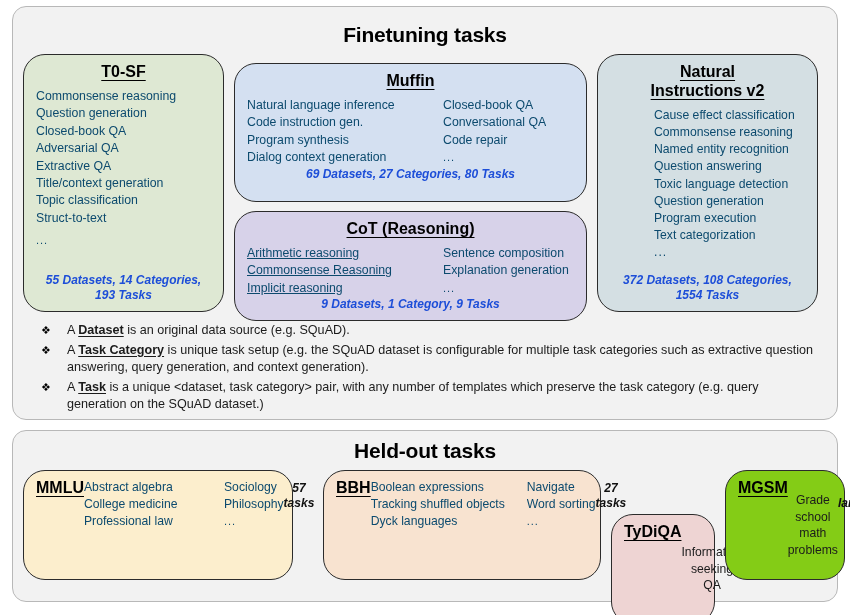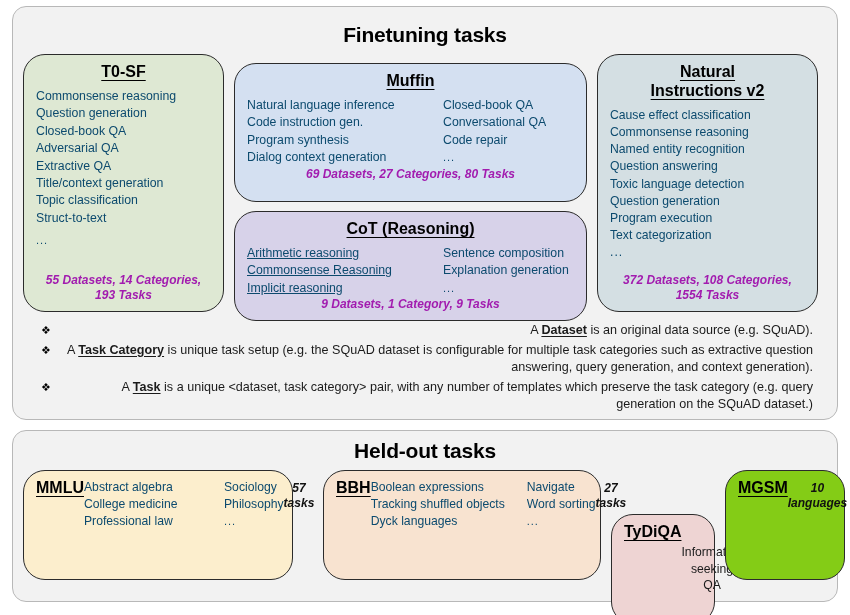--- a/index.html
+++ b/index.html
@@ -77,21 +77,21 @@
     overflow: hidden;
   }
   .ellipsis {
     letter-spacing: 1px;
     font-size: 11px;
   }
   .stat {
     font-size: 12px;
     font-weight: bold;
     font-style: italic;
-    color: #a21caf;
+    color: #1d4ed8;
     text-align: center;
     line-height: 15px;
   }
   .stat-dark {
     color: #111111;
   }
   .two-col {
     display: flex;
   }
   .two-col > div { flex: 0 0 auto; }
@@ -121,21 +121,21 @@
   #card-cot {
     background: #d7d2e9;
     height: 110px;
   }
   #card-niv2 {
     background: #d4dfe3;
     height: 100%;
     display: flex;
     flex-direction: column;
   }
-  #card-niv2 .item-list { flex: 1 1 auto; }
+  #card-niv2 .item-list { flex: 1 1 auto; margin-left: 44px; }
   #card-niv2 .item-list .item { font-size: 12.2px; line-height: 17.2px; }
 
   #card-muffin .col-a { width: 196px; }
   #card-cot .col-a    { width: 196px; text-decoration: underline; }
 
   
   .notes {
     margin-top: 10px;
     padding: 0 14px 0 18px;
   }
@@ -147,21 +147,21 @@
     color: #1b1b1b;
     margin-bottom: 2px;
   }
   .note-bullet {
     flex: 0 0 auto;
     width: 26px;
     font-size: 11px;
     color: #000000;
     line-height: 17.5px;
   }
-  .note-text { flex: 1 1 auto; text-align: right; }
+  .note-text { flex: 1 1 auto; }
   .note-text b {
     font-weight: bold;
     text-decoration: underline;
     text-underline-offset: 2px;
   }
 
   
   .ho-row {
     display: flex;
     gap: 10px;
@@ -351,20 +351,24 @@
         <div class="card-title">TyDiQA</div>
         <div class="narrow-body">
           <div>Information</div>
           <div>seeking QA</div>
         </div>
         <div class="stat stat-dark">8 languages</div>
       </div>
 
       <div class="card ho-card" id="card-mgsm">
         <div class="card-title">MGSM</div>
+        <div class="narrow-body">
+          <div>Grade school</div>
+          <div>math problems</div>
+        </div>
         <div class="stat stat-dark">10 languages</div>
       </div>
 
     </div>
 
   </div>
 
 </div>
 
 </body></html>

